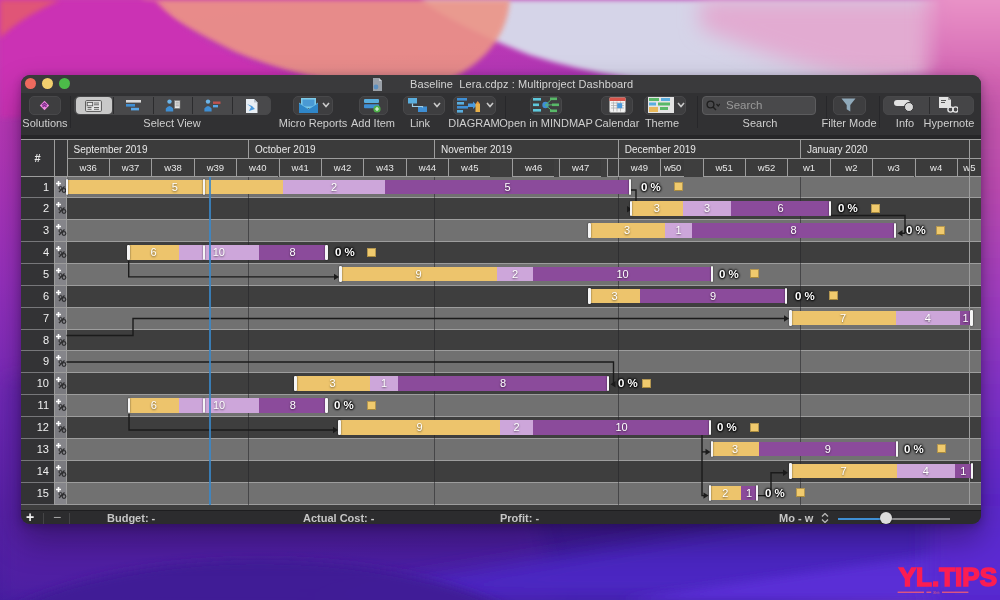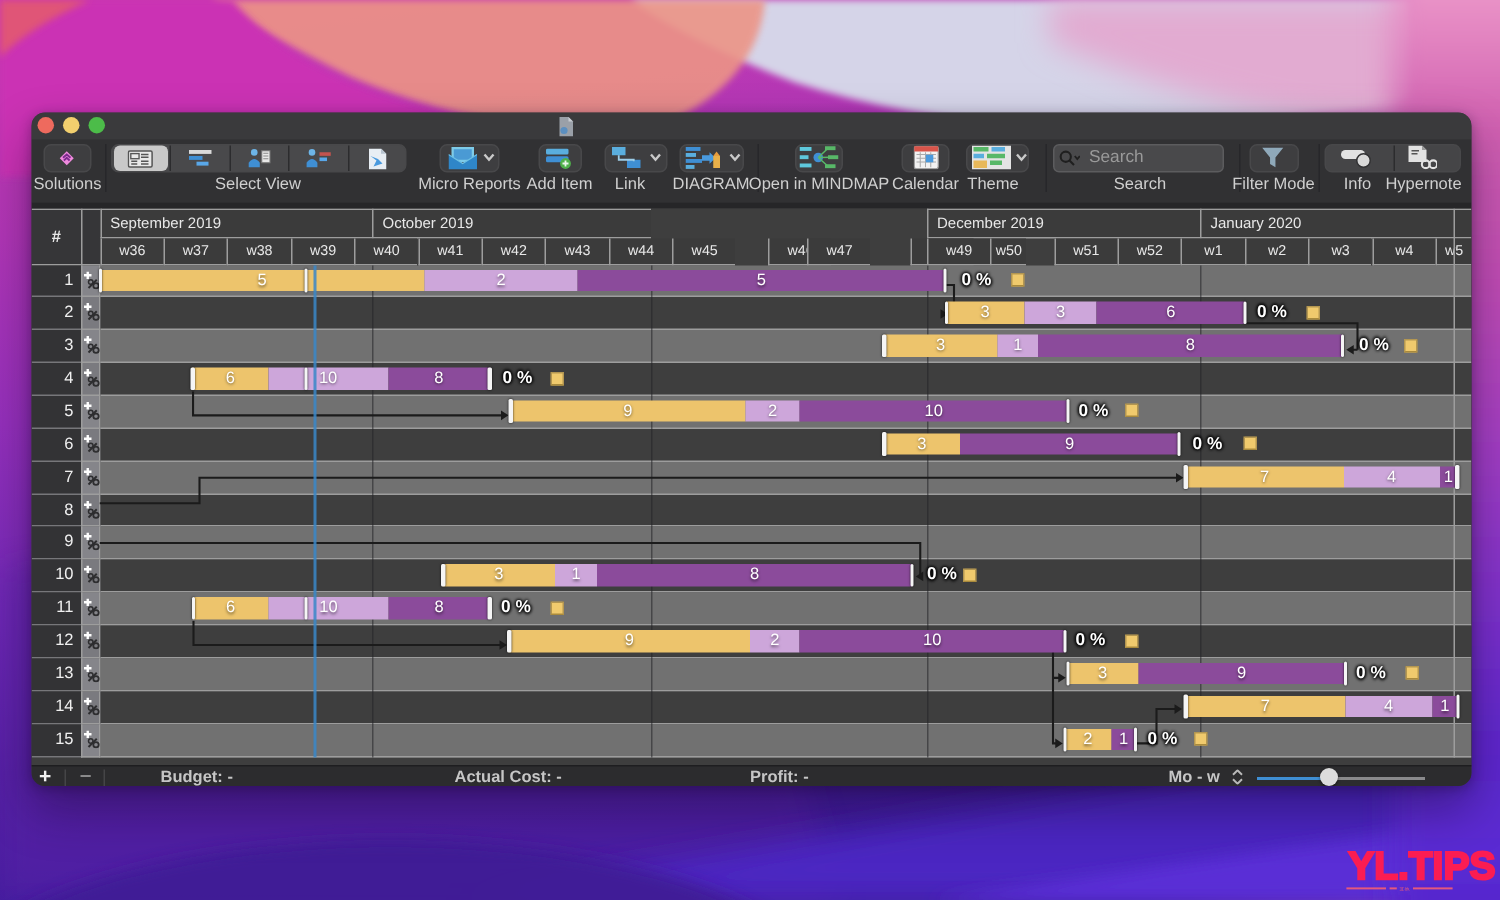--- a/index.html
+++ b/index.html
@@ -83,20 +83,21 @@
 <div id="win">
 <div id="tbar">
 <span class="tl" style="left:3.5px;background:#ee6a5e"></span>
 <span class="tl" style="left:20.5px;background:#f2cf6e"></span>
 <span class="tl" style="left:37.5px;background:#4cbc49"></span>
 <svg class="abs" style="left:351px;top:3px" width="11" height="13" viewBox="0 0 11 13">
         <path d="M1,0 h6 l3,3 v10 h-9 z" fill="#9aa0a8"></path>
         <path d="M7,0 l3,3 h-3 z" fill="#c8ccd2"></path>
         <circle cx="4" cy="9" r="2.4" fill="#5b8fc0"></circle>
       </svg>
+<div id="title">Baseline&nbsp; Lera.cdpz : Multiproject Dashboard</div>
 </div>
 <div id="toolbar">
 <div class="tbtn" style="left:8px;width:32px"></div>
       <svg class="abs" style="left:17px;top:6px" width="13" height="13" viewBox="0 0 13 13">
         <rect x="3.2" y="3.2" width="6.6" height="6.6" fill="#ef8ade" transform="rotate(45 6.5 6.5)"></rect>
         <path d="M4,6.2 L6.5,4 L9,6.2" stroke="#7b2a8c" stroke-width="1.2" fill="none"></path>
         <path d="M4.6,8 L6.5,6.2 L8.4,8" stroke="#7b2a8c" stroke-width="1.2" fill="none"></path>
       </svg>
       <div class="tlabel" style="left:24px">Solutions</div>
       <div class="tsep" style="left:49px"></div>
@@ -243,34 +244,35 @@
         <circle cx="17.5" cy="12.5" r="2.6" fill="none" stroke="#e2e2e2" stroke-width="1.4"></circle>
       </svg>
       <div class="tlabel" style="left:928px">Hypernote</div>
 </div>
 <div id="gap"></div>
 <div id="grid">
 <div class="abs" style="left:0;top:0;width:33px;height:37.5px;background:#363638;box-sizing:border-box;border-top:1.3px solid #9d9d9d;border-bottom:1.3px solid #9d9d9d;color:#e8e8e8;font-size:11px;font-weight:700;text-align:center;line-height:36px">#</div>
       <div class="abs" style="left:33px;top:0;width:12.5px;height:37.5px;background:#363638;box-sizing:border-box;border-top:1.3px solid #9d9d9d;border-bottom:1.3px solid #9d9d9d;border-left:1.3px solid #9d9d9d"></div>
       <div class="mon" style="left:45.5px;width:181.5px">September 2019</div>
       <div class="mon" style="left:227px;width:186px">October 2019</div>
+      <div class="mon" style="left:413px;width:183.70000000000005px">November 2019</div>
       <div class="mon" style="left:596.7px;width:182.29999999999995px">December 2019</div>
       <div class="mon" style="left:779px;width:181px">January 2020</div>
       <div class="wk" style="left:45.5px;width:42.400000000000006px">w36</div>
       <div class="wk" style="left:87.9px;width:42.400000000000006px">w37</div>
       <div class="wk" style="left:130.3px;width:42.400000000000006px">w38</div>
       <div class="wk" style="left:172.7px;width:42.400000000000006px">w39</div>
       <div class="wk" style="left:215.1px;width:42.400000000000006px">w40</div>
       <div class="wk" style="left:257.5px;width:42.39999999999998px">w41</div>
       <div class="wk" style="left:299.9px;width:42.39999999999998px">w42</div>
       <div class="wk" style="left:342.3px;width:42.39999999999998px">w43</div>
       <div class="wk" style="left:384.7px;width:42.39999999999998px">w44</div>
       <div class="wk" style="left:427.09999999999997px;width:42.39999999999998px">w45</div>
       <div class="wk" style="left:491px;width:42.39999999999998px">w46</div>
-      <div class="wk" style="left:517px;width:42.39999999999998px">w47</div>
+      <div class="wk" style="left:538px;width:42.39999999999998px">w47</div>
       <div class="wk" style="left:586px;width:42.39999999999998px">w48</div>
       <div class="wk" style="left:596.6999999999999px;width:42.39999999999998px">w49</div>
       <div class="wk" style="left:639.1px;width:24px">w50</div>
       <div class="wk" style="left:681.5px;width:42.39999999999998px">w51</div>
       <div class="wk" style="left:723.9px;width:42.39999999999998px">w52</div>
       <div class="wk" style="left:766.3px;width:42.39999999999998px">w1</div>
       <div class="wk" style="left:808.6999999999999px;width:42.39999999999998px">w2</div>
       <div class="wk" style="left:851.1px;width:42.39999999999998px">w3</div>
       <div class="wk" style="left:893.5px;width:42.39999999999998px">w4</div>
       <div class="wk" style="left:935.9px;width:24.100000000000023px">w5</div>

